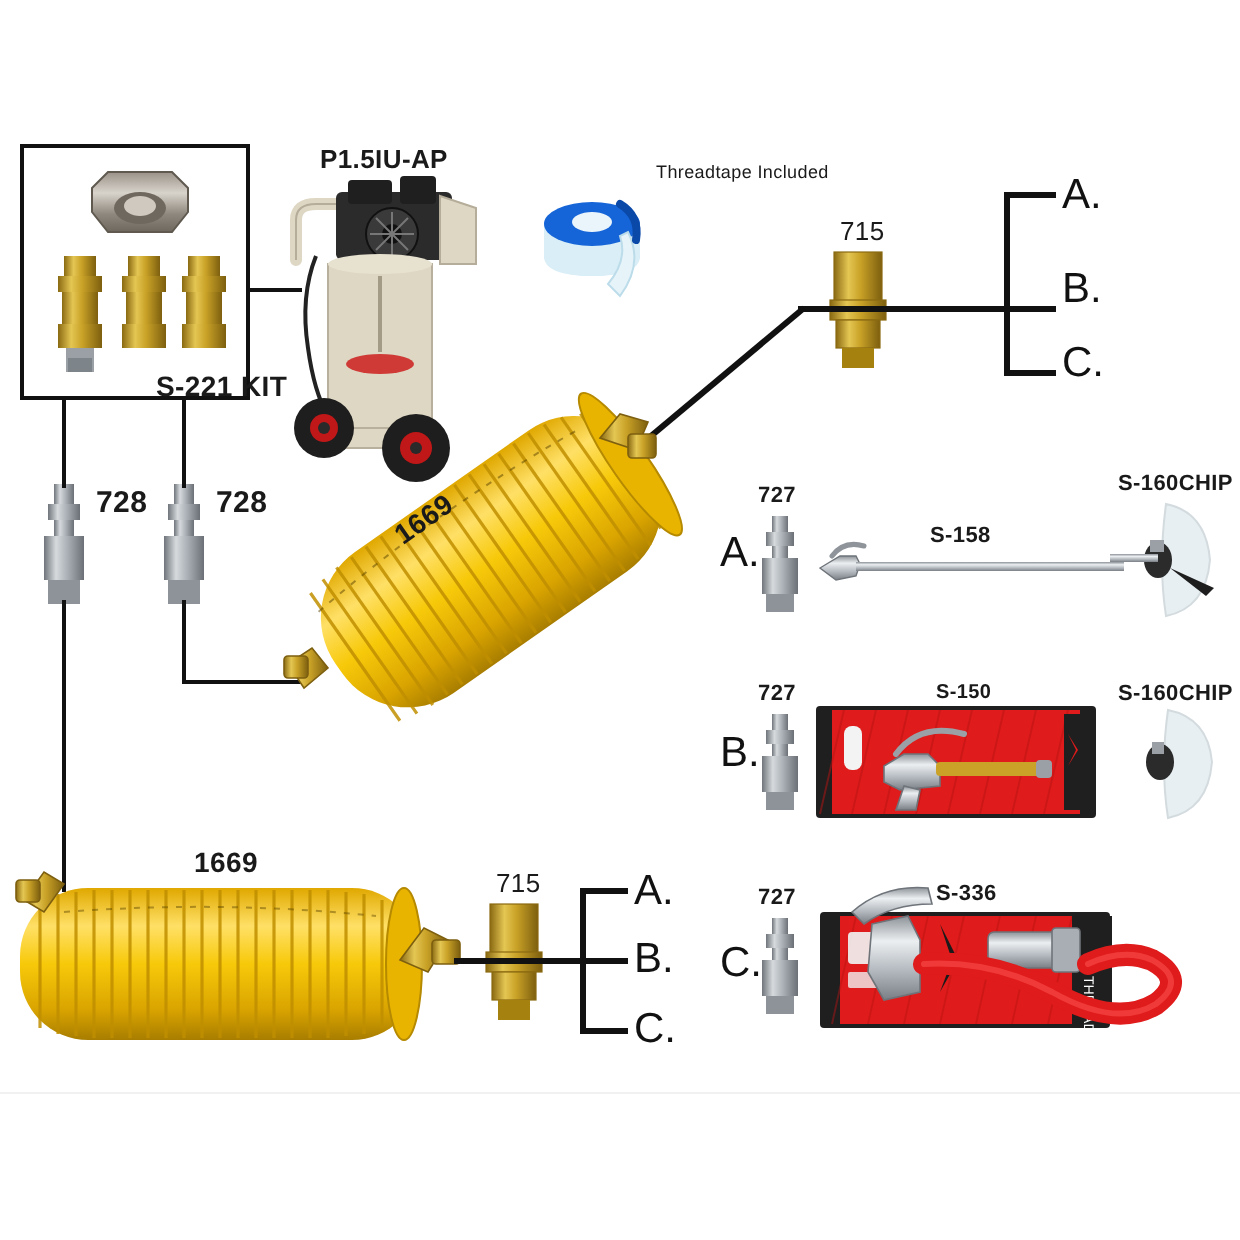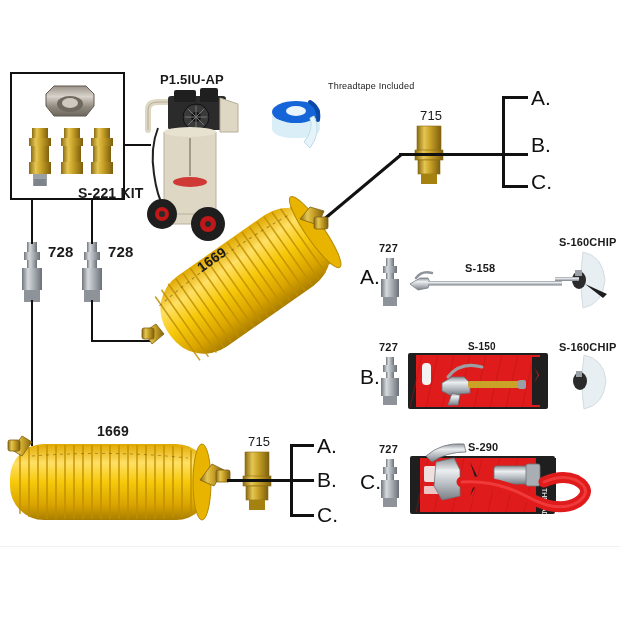--- a/index.html
+++ b/index.html
@@ -296,21 +296,21 @@
 
   <div class="abc" style="left:360px;top:470px;">C.</div>
   <div class="lbl" style="left:379px;top:443px;font-size:11px;">727</div>
   <svg style="position:absolute;left:378px;top:457px;" width="24" height="52" viewBox="0 0 24 52">
     <path d="M8 2 L16 2 L16 10 L8 10 Z" fill="url(#steelp)"></path>
     <rect x="5" y="10" width="14" height="7" fill="url(#steelp)"></rect>
     <rect x="8" y="17" width="8" height="6" fill="url(#steelp)"></rect>
     <rect x="3" y="23" width="18" height="18" fill="url(#steelp)"></rect>
     <rect x="5" y="41" width="14" height="9" fill="#8d9399"></rect>
   </svg>
-  <div class="lbl" style="left:468px;top:441px;font-size:11px;">S-290</div>
+  <div class="lbl" style="left:468px;top:441px;font-size:11px;">S-336</div>
   <svg style="position:absolute;left:408px;top:440px;" width="200" height="90" viewBox="0 0 200 90">
 
     <rect x="2" y="16" width="145" height="58" rx="2" fill="#1f1f1f"></rect>
     <rect x="12" y="18" width="122" height="54" fill="#e01b1b"></rect>
     <g stroke="#b81414" stroke-width="1" opacity=".45">
       <line x1="20" y1="18" x2="8" y2="72"></line>
         <line x1="38" y1="18" x2="26" y2="72"></line>
       <line x1="56" y1="18" x2="44" y2="72"></line>
         <line x1="74" y1="18" x2="62" y2="72"></line>
       <line x1="92" y1="18" x2="80" y2="72"></line>

